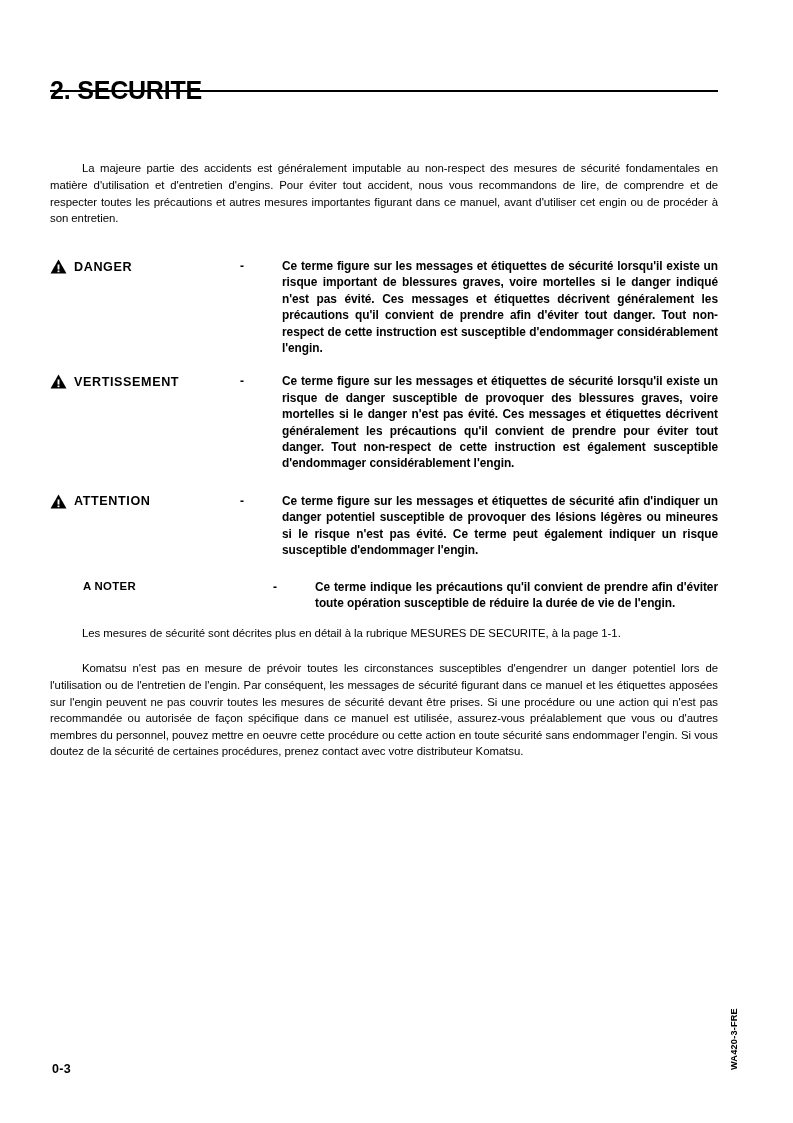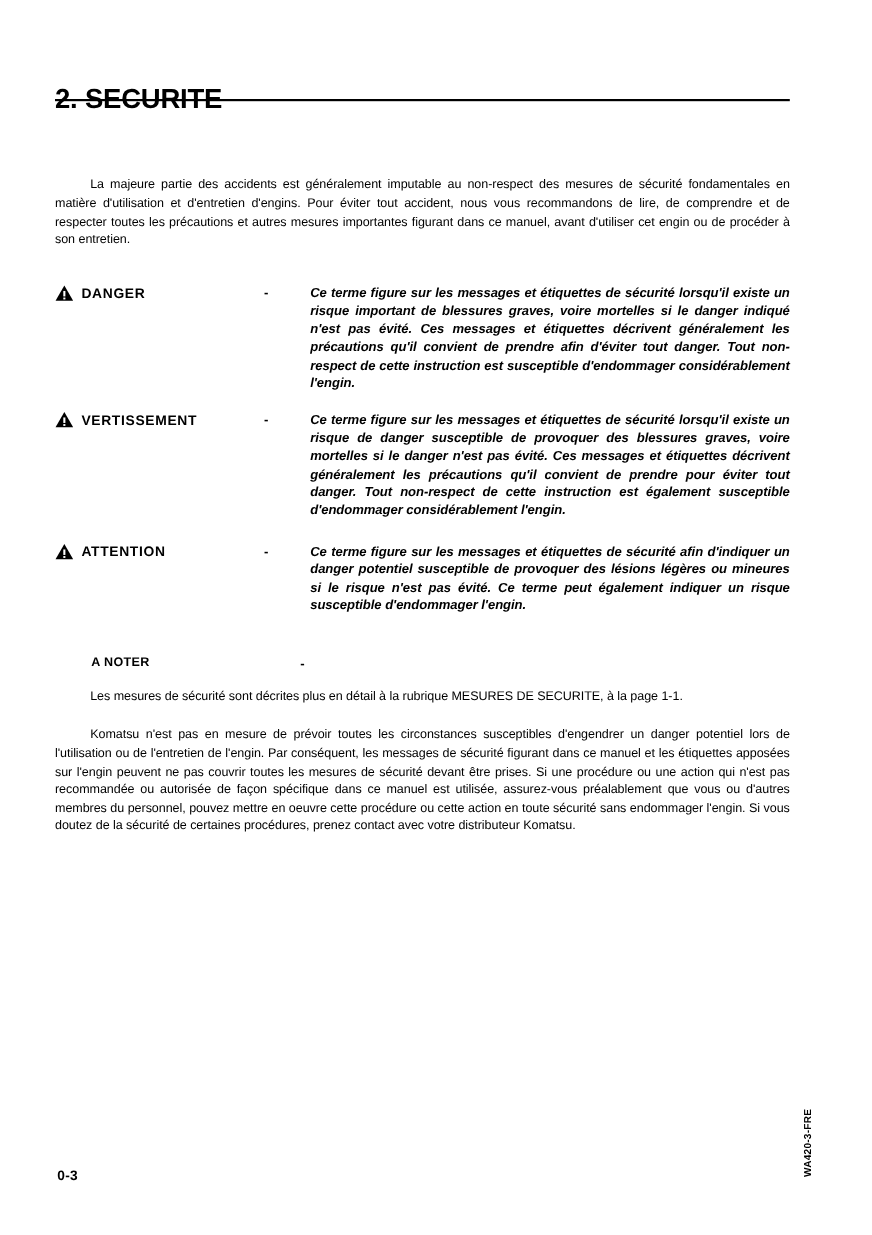--- a/index.html
+++ b/index.html
@@ -89,37 +89,36 @@
     font-weight: bold;
     padding-top: 1px;
   }
   .term-desc-cell {
     flex: 1 1 auto;
     font-size: 11.9px;
     line-height: 16.4px;
     font-weight: bold;
     text-align: justify;
     letter-spacing: -0.05px;
-    font-style: italic;
   }
   .term-name {
     font-size: 12.6px;
     font-weight: bold;
     letter-spacing: 0.6px;
     white-space: nowrap;
   }
   .term-name.small {
     font-size: 11.4px;
     letter-spacing: 0.3px;
   }
 
   
   #term-row-0 { margin-bottom: 17px; }
   #term-row-1 { margin-bottom: 21px; }
-  #term-row-2 { margin-bottom: 36px; }
+  #term-row-2 { margin-bottom: 20px; }
   #term-row-3 { margin-bottom: 0; }
 
   
   .warn-icon {
     width: 17px;
     height: 15px;
     display: block;
     flex: 0 0 17px;
   }
 
@@ -209,20 +208,21 @@
       </div>
       <div class="term-dash-cell">-</div>
       <div class="term-desc-cell">Ce terme figure sur les messages et étiquettes de sécurité afin d'indiquer un danger potentiel susceptible de provoquer des lésions légères ou mineures si le risque n'est pas évité. Ce terme peut également indiquer un risque susceptible d'endommager l'engin.</div>
     </div>
 
     <div class="term-row" id="term-row-3">
       <div class="term-label-cell no-icon">
         <span class="term-name small">A NOTER</span>
       </div>
       <div class="term-dash-cell">-</div>
+      <div class="term-desc-cell">Ce terme indique les précautions qu'il convient de prendre afin d'éviter toute opération susceptible de réduire la durée de vie de l'engin.</div>
     </div>
 
   </div>
 
   <p class="para indent" id="reference-para">Les mesures de sécurité sont décrites plus en détail à la rubrique MESURES DE SECURITE, à la page 1-1.</p>
 
   <p class="para indent" id="closing-para">Komatsu n'est pas en mesure de prévoir toutes les circonstances susceptibles d'engendrer un danger potentiel lors de l'utilisation ou de l'entretien de l'engin. Par conséquent, les messages de sécurité figurant dans ce manuel et les étiquettes apposées sur l'engin peuvent ne pas couvrir toutes les mesures de sécurité devant être prises. Si une procédure ou une action qui n'est pas recommandée ou autorisée de façon spécifique dans ce manuel est utilisée, assurez-vous préalablement que vous ou d'autres membres du personnel, pouvez mettre en oeuvre cette procédure ou cette action en toute sécurité sans endommager l'engin. Si vous doutez de la sécurité de certaines procédures, prenez contact avec votre distributeur Komatsu.</p>
 
 
   <div class="page-number">0-3</div>

